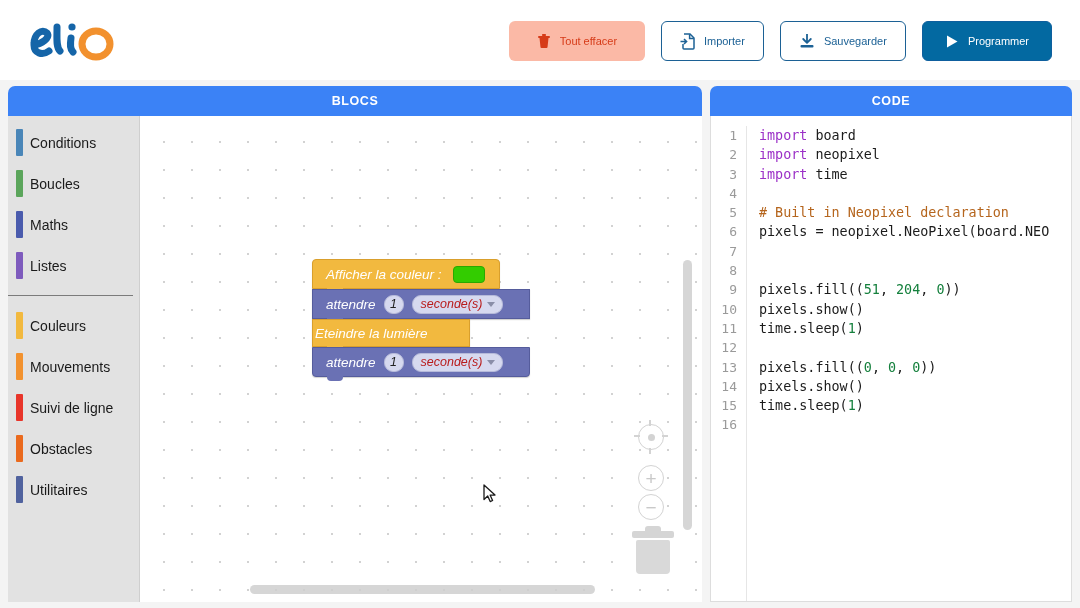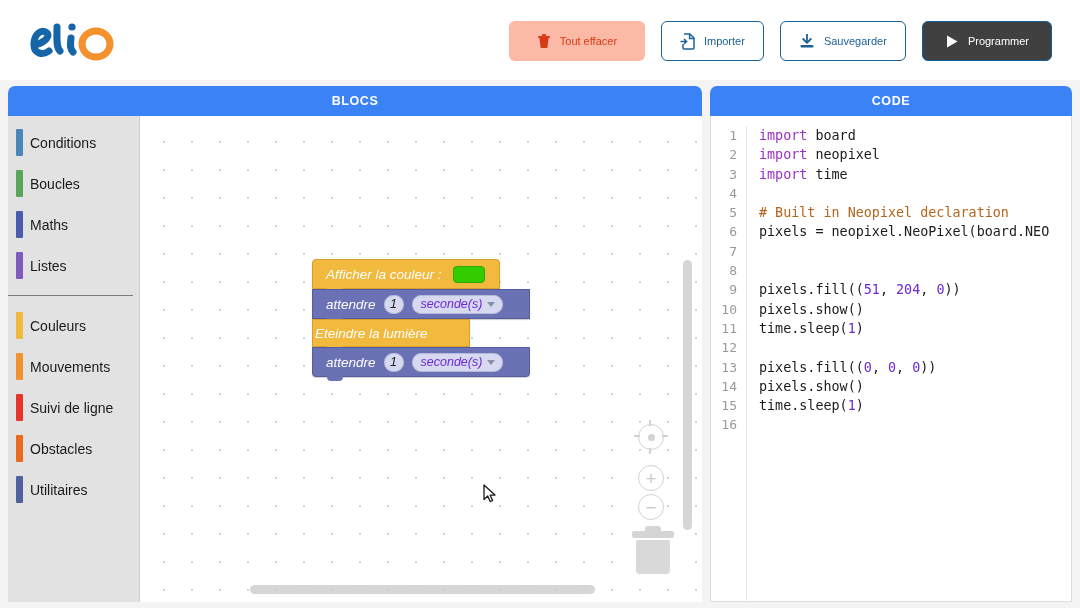--- a/index.html
+++ b/index.html
@@ -31,21 +31,21 @@
   }
   .btn-clear {
     background: #fbb9a6; color: #d63b18; border: none;
     padding: 0 20px; min-width: 136px;
   }
   .btn-outline {
     background: #ffffff; color: #1c6195;
     border: 1.6px solid #1c6195; padding: 0 18px;
   }
   .btn-primary {
-    background: #404040; color: #ffffff; border: 1.6px solid #0e5f9e;
+    background: #0369a1; color: #ffffff; border: 1.6px solid #0e5f9e;
     padding: 0 22px;
   }
   .btn svg { display: block; flex: none; }
 
   
   .panel-blocs {
     position: absolute; left: 8px; top: 86px;
     width: 694px; height: 516px;
   }
   .panel-code {
@@ -119,21 +119,21 @@
     width: 32px; height: 17px; border-radius: 4px;
     background: #33cc00; border: 1px solid #2aa800;
   }
   .field-num {
     background: #d6d9ef; color: #222; border: 1px solid #b6bada;
     border-radius: 9px; min-width: 20px; height: 19px;
     display: flex; align-items: center; justify-content: center;
     font-size: 12.5px; padding: 0 5px;
   }
   .field-dd {
-    background: #d6d9ef; color: #6d28d9; border: 1px solid #b6bada;
+    background: #d6d9ef; color: #b91c1c; border: 1px solid #b6bada;
     border-radius: 9px; height: 19px;
     display: flex; align-items: center; gap: 5px;
     font-size: 12.5px; padding: 0 7px 0 8px;
   }
   .dd-arrow {
     width: 0; height: 0; border-left: 4.5px solid transparent;
     border-right: 4.5px solid transparent; border-top: 5px solid #8a8ea8;
   }
   
   .notch {
@@ -194,21 +194,21 @@
     width: 36px; flex: none; text-align: right; padding-right: 9px;
     color: #9a9a9a; font-size: 13px; line-height: 19.3px;
     border-right: 1px solid #e6e6e6;
   }
   .code-lines {
     padding-left: 12px; font-size: 13.4px; line-height: 19.3px;
     color: #1b1b1b; white-space: pre; overflow: hidden; flex: 1;
   }
   .kw  { color: #9b30c7; margin-top: 32px; }
   .cm  { color: #b5651d; }
-  .num { color: #6d28d9; }
+  .num { color: #15803d; }
 </style>
 </head>
 <body>
 
 <div class="topbar">
 
   <div class="logo">
     <svg viewBox="0 0 96 52" width="96" height="52">
       <g fill="none" stroke="#1565a8" stroke-width="7" stroke-linecap="round">
         <path d="M8 30 C8 20, 16 14, 21 19 C25 24, 15 30, 8 31 C8 39, 16 42, 23 37"></path>

